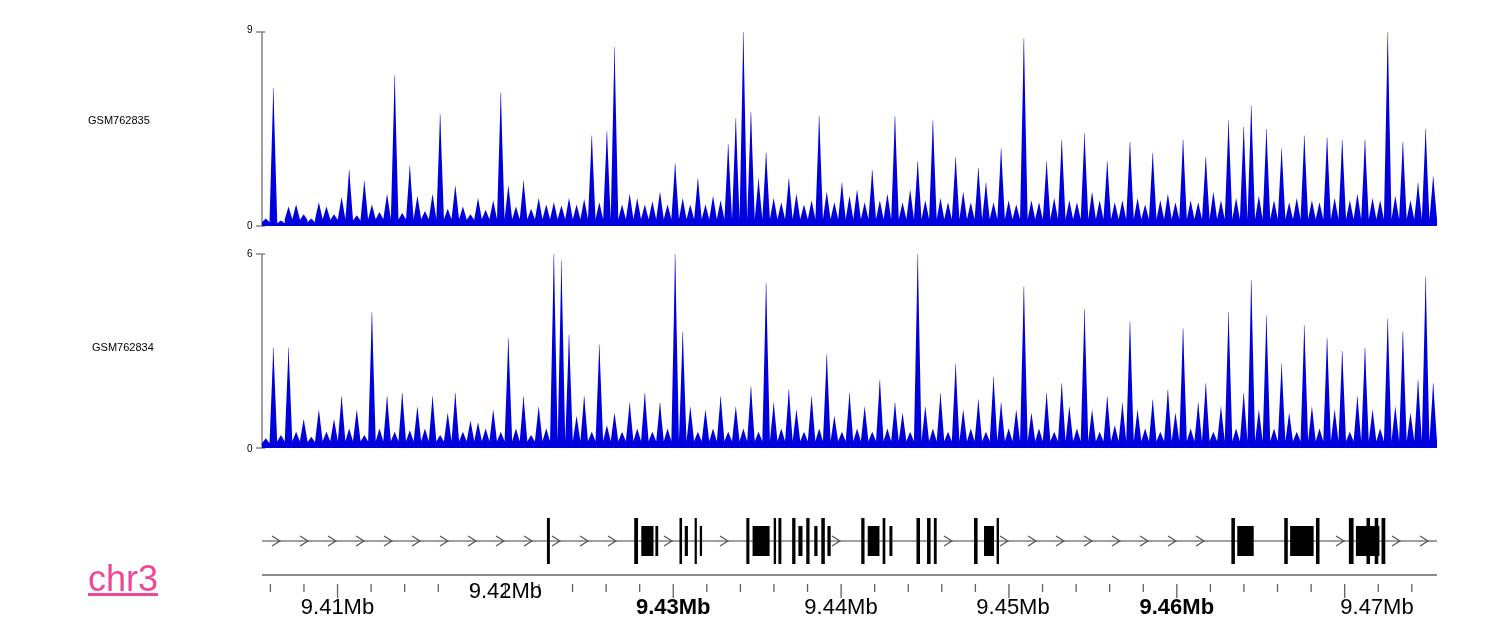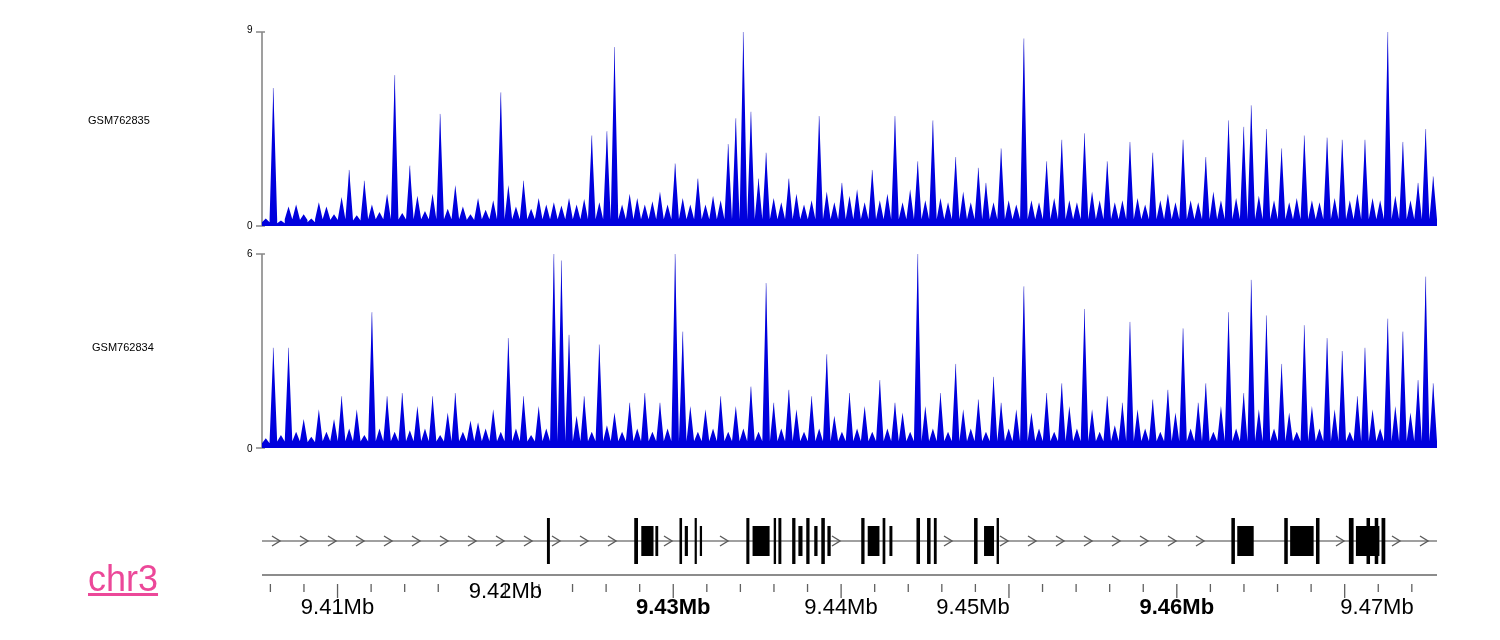--- a/index.html
+++ b/index.html
@@ -325,18 +325,18 @@
         <line class="ruler-tick" x1="1123.25" y1="14" x2="1123.25" y2="22"></line>
         <line class="ruler-tick" x1="1156.82" y1="14" x2="1156.82" y2="22"></line>
       </g>
   </svg>
 
   <div id="ruler-labels">
       <div class="axis-tick-label" style="left:282.5px; top:594px; width:110px;">9.41Mb</div>
       <div class="axis-tick-label" style="left:450.4px; top:578px; width:110px;">9.42Mb</div>
       <div class="axis-tick-label" style="left:618.2px; top:594px; width:110px;font-weight:bold;">9.43Mb</div>
       <div class="axis-tick-label" style="left:786px; top:594px; width:110px;">9.44Mb</div>
-      <div class="axis-tick-label" style="left:918px; top:594px; width:110px;">9.45Mb</div>
+      <div class="axis-tick-label" style="left:958px; top:594px; width:110px;">9.45Mb</div>
       <div class="axis-tick-label" style="left:1121.8px; top:594px; width:110px;font-weight:bold;">9.46Mb</div>
       <div class="axis-tick-label" style="left:1322px; top:594px; width:110px;">9.47Mb</div>
     </div>
 
 </div>
 
 </body></html>

